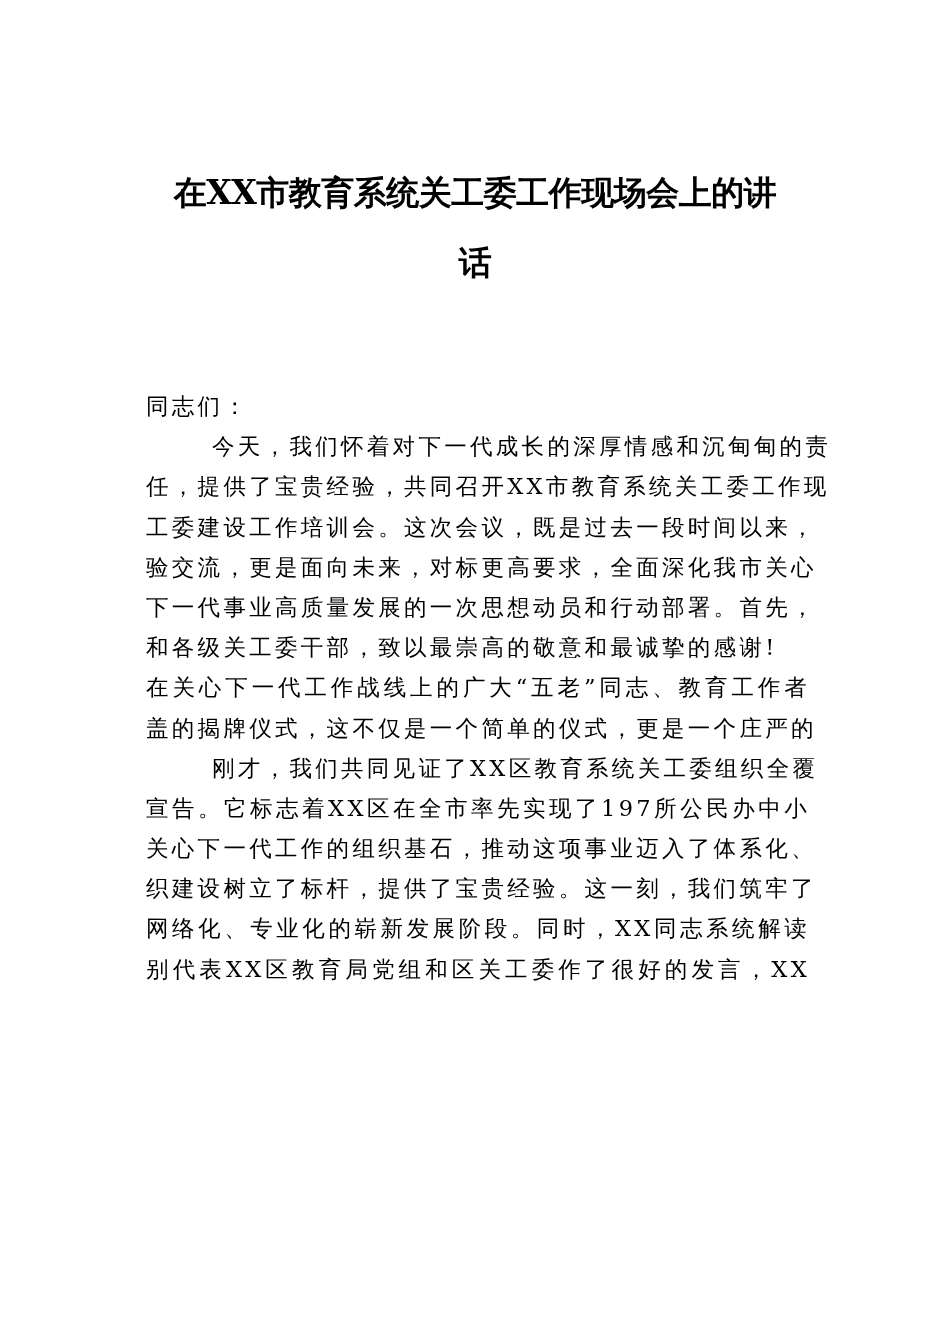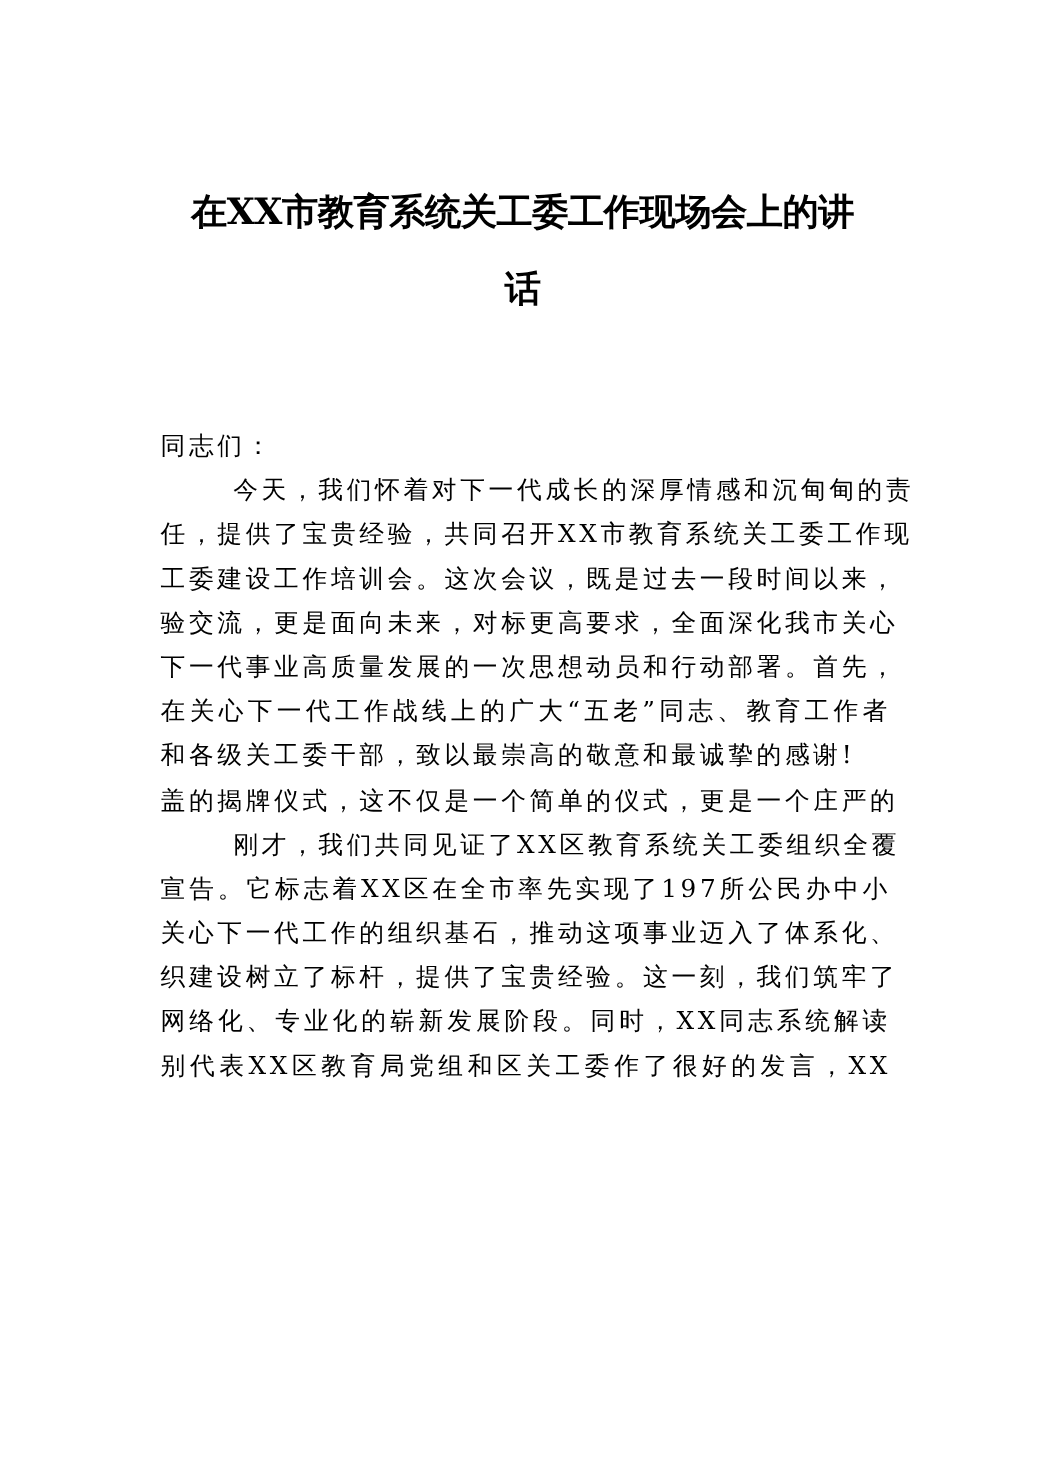--- a/index.html
+++ b/index.html
@@ -77,22 +77,22 @@
 
   <div class="body">
     <span class="line last">同志们：</span>
 
     <div>
       <span class="line indent">今天，我们怀着对下一代成长的深厚情感和沉甸甸的责</span>
       <span class="line">任，提供了宝贵经验，共同召开XX市教育系统关工委工作现</span>
       <span class="line">工委建设工作培训会。这次会议，既是过去一段时间以来，</span>
       <span class="line">验交流，更是面向未来，对标更高要求，全面深化我市关心</span>
       <span class="line">下一代事业高质量发展的一次思想动员和行动部署。首先，</span>
+      <span class="line last">和各级关工委干部，致以最崇高的敬意和最诚挚的感谢!</span>
       <span class="line">在关心下一代工作战线上的广大“五老”同志、教育工作者</span>
-      <span class="line last">和各级关工委干部，致以最崇高的敬意和最诚挚的感谢!</span>
     </div>
 
     <div>
       <span class="line">盖的揭牌仪式，这不仅是一个简单的仪式，更是一个庄严的</span>
       <span class="line indent">刚才，我们共同见证了XX区教育系统关工委组织全覆</span>
       <span class="line">宣告。它标志着XX区在全市率先实现了197所公民办中小</span>
       <span class="line">关心下一代工作的组织基石，推动这项事业迈入了体系化、</span>
       <span class="line">织建设树立了标杆，提供了宝贵经验。这一刻，我们筑牢了</span>
       <span class="line">网络化、专业化的崭新发展阶段。同时，XX同志系统解读</span>
       <span class="line">别代表XX区教育局党组和区关工委作了很好的发言，XX</span>

